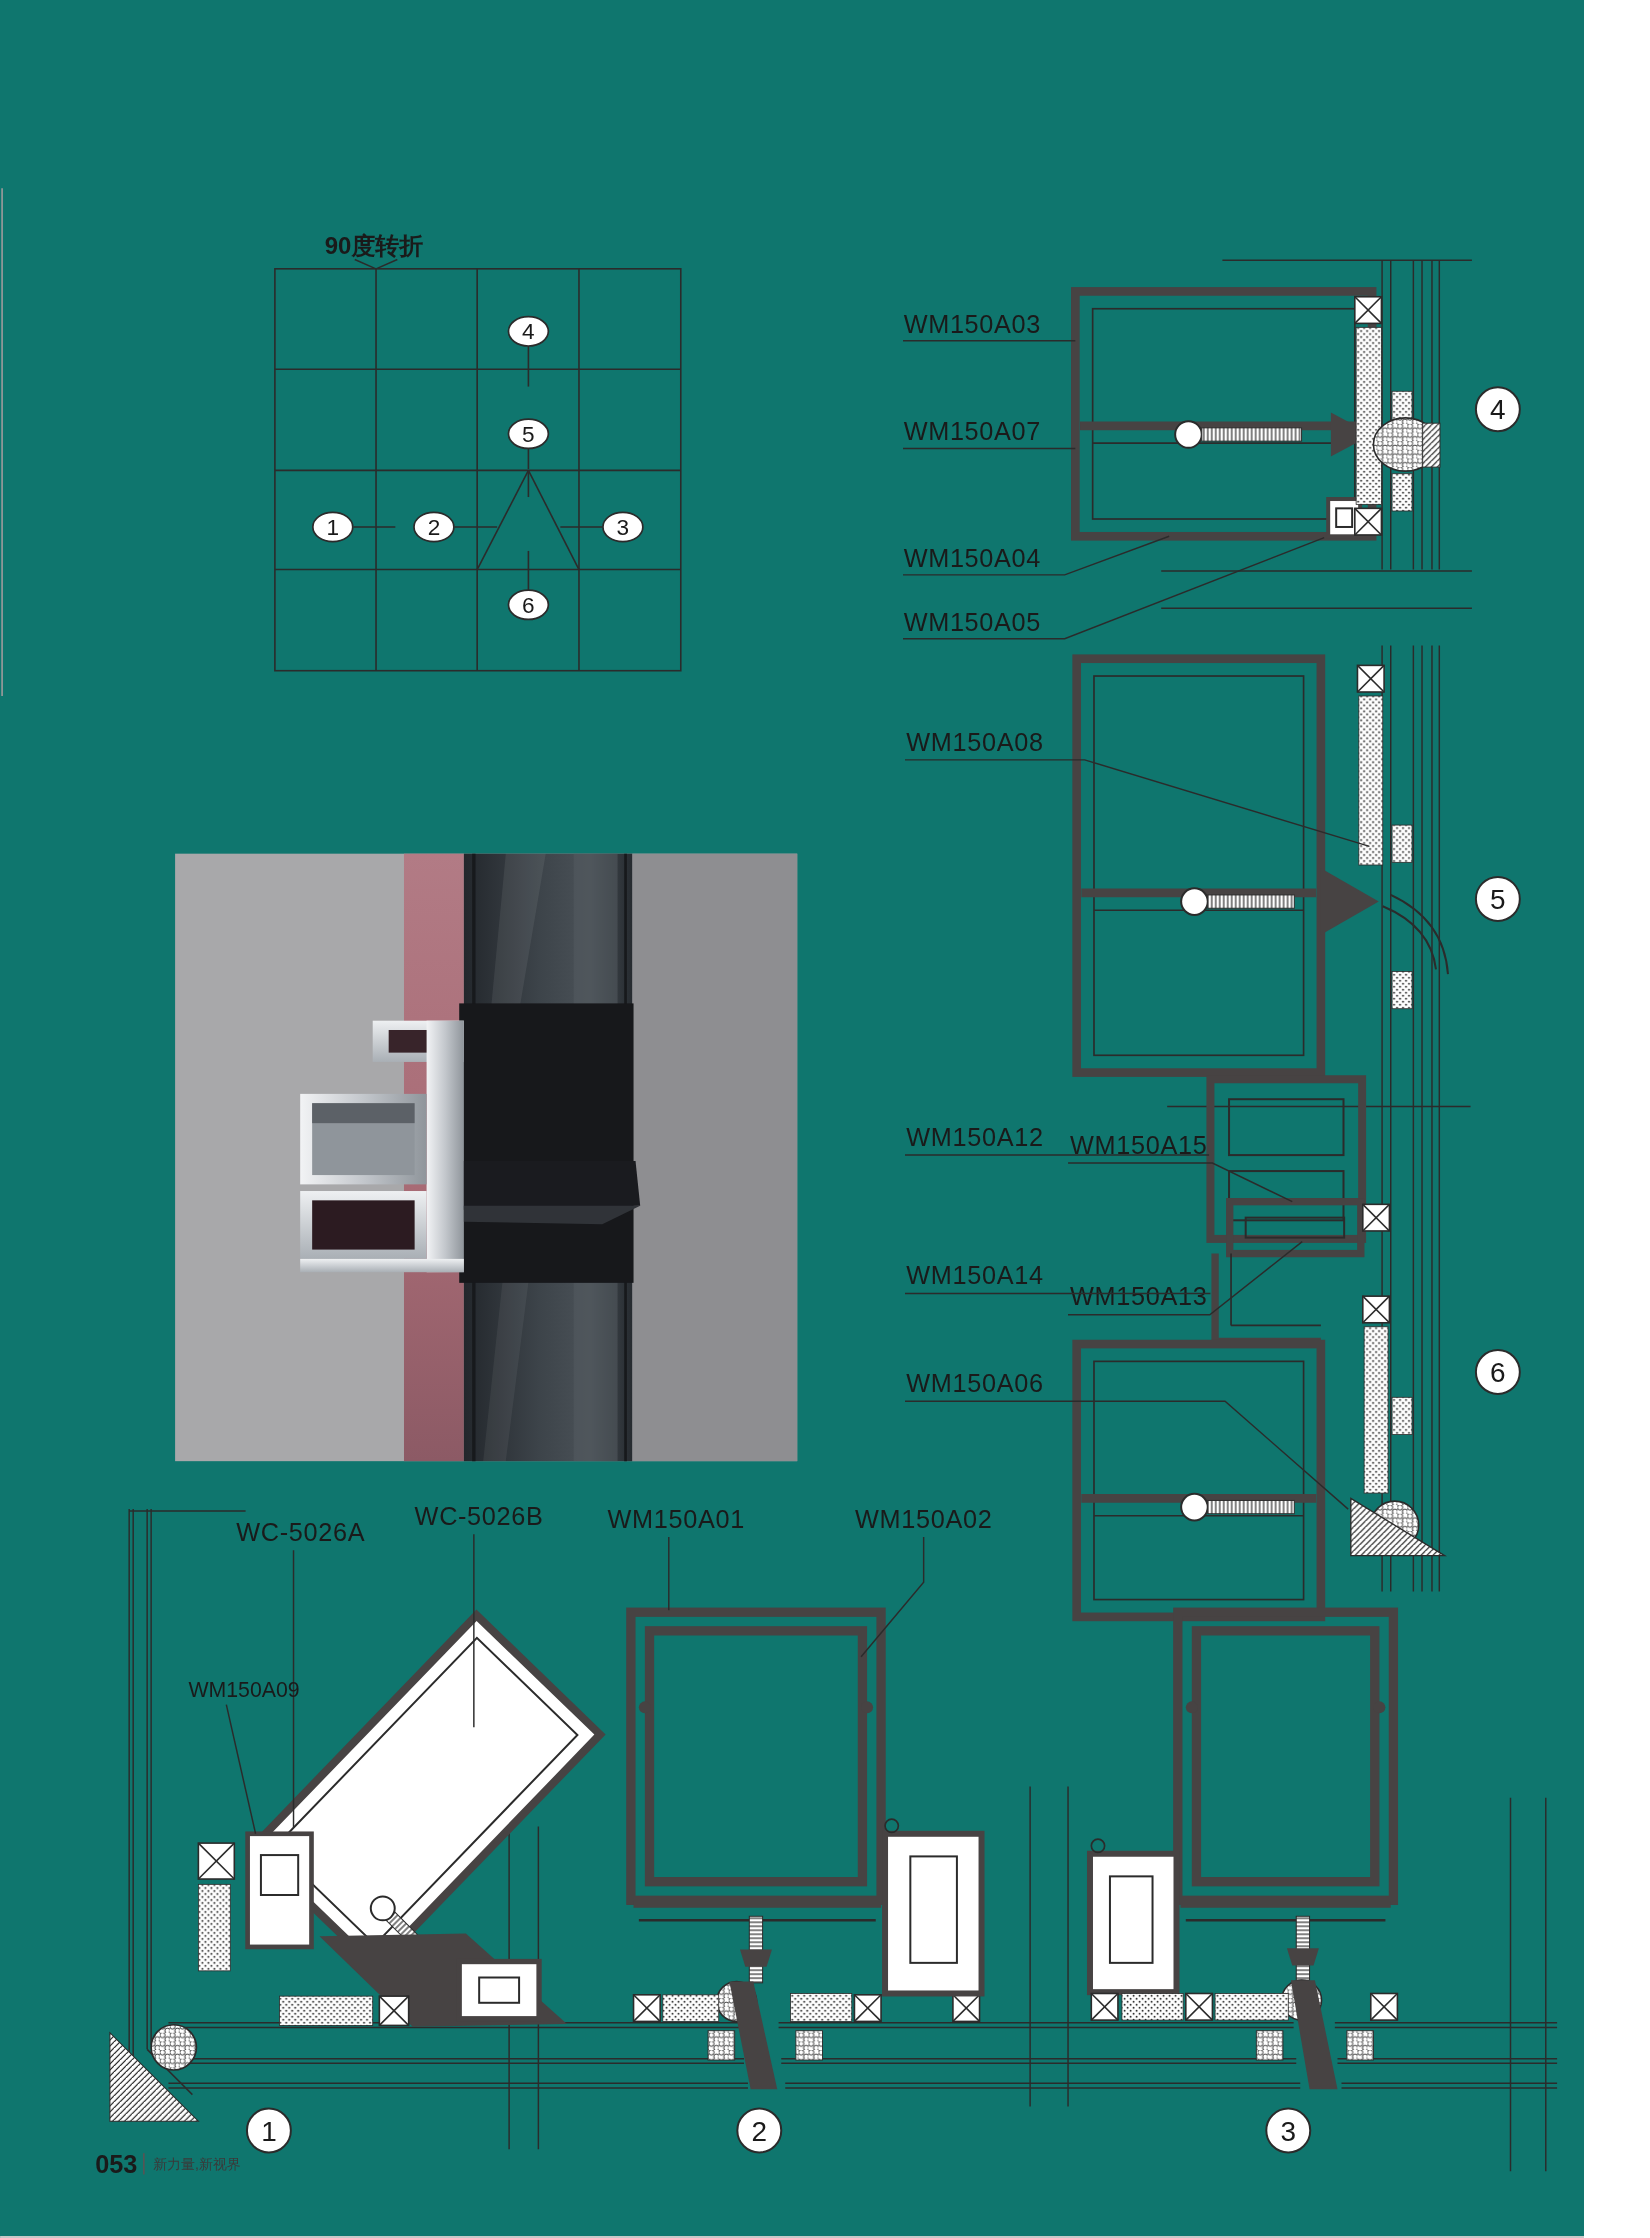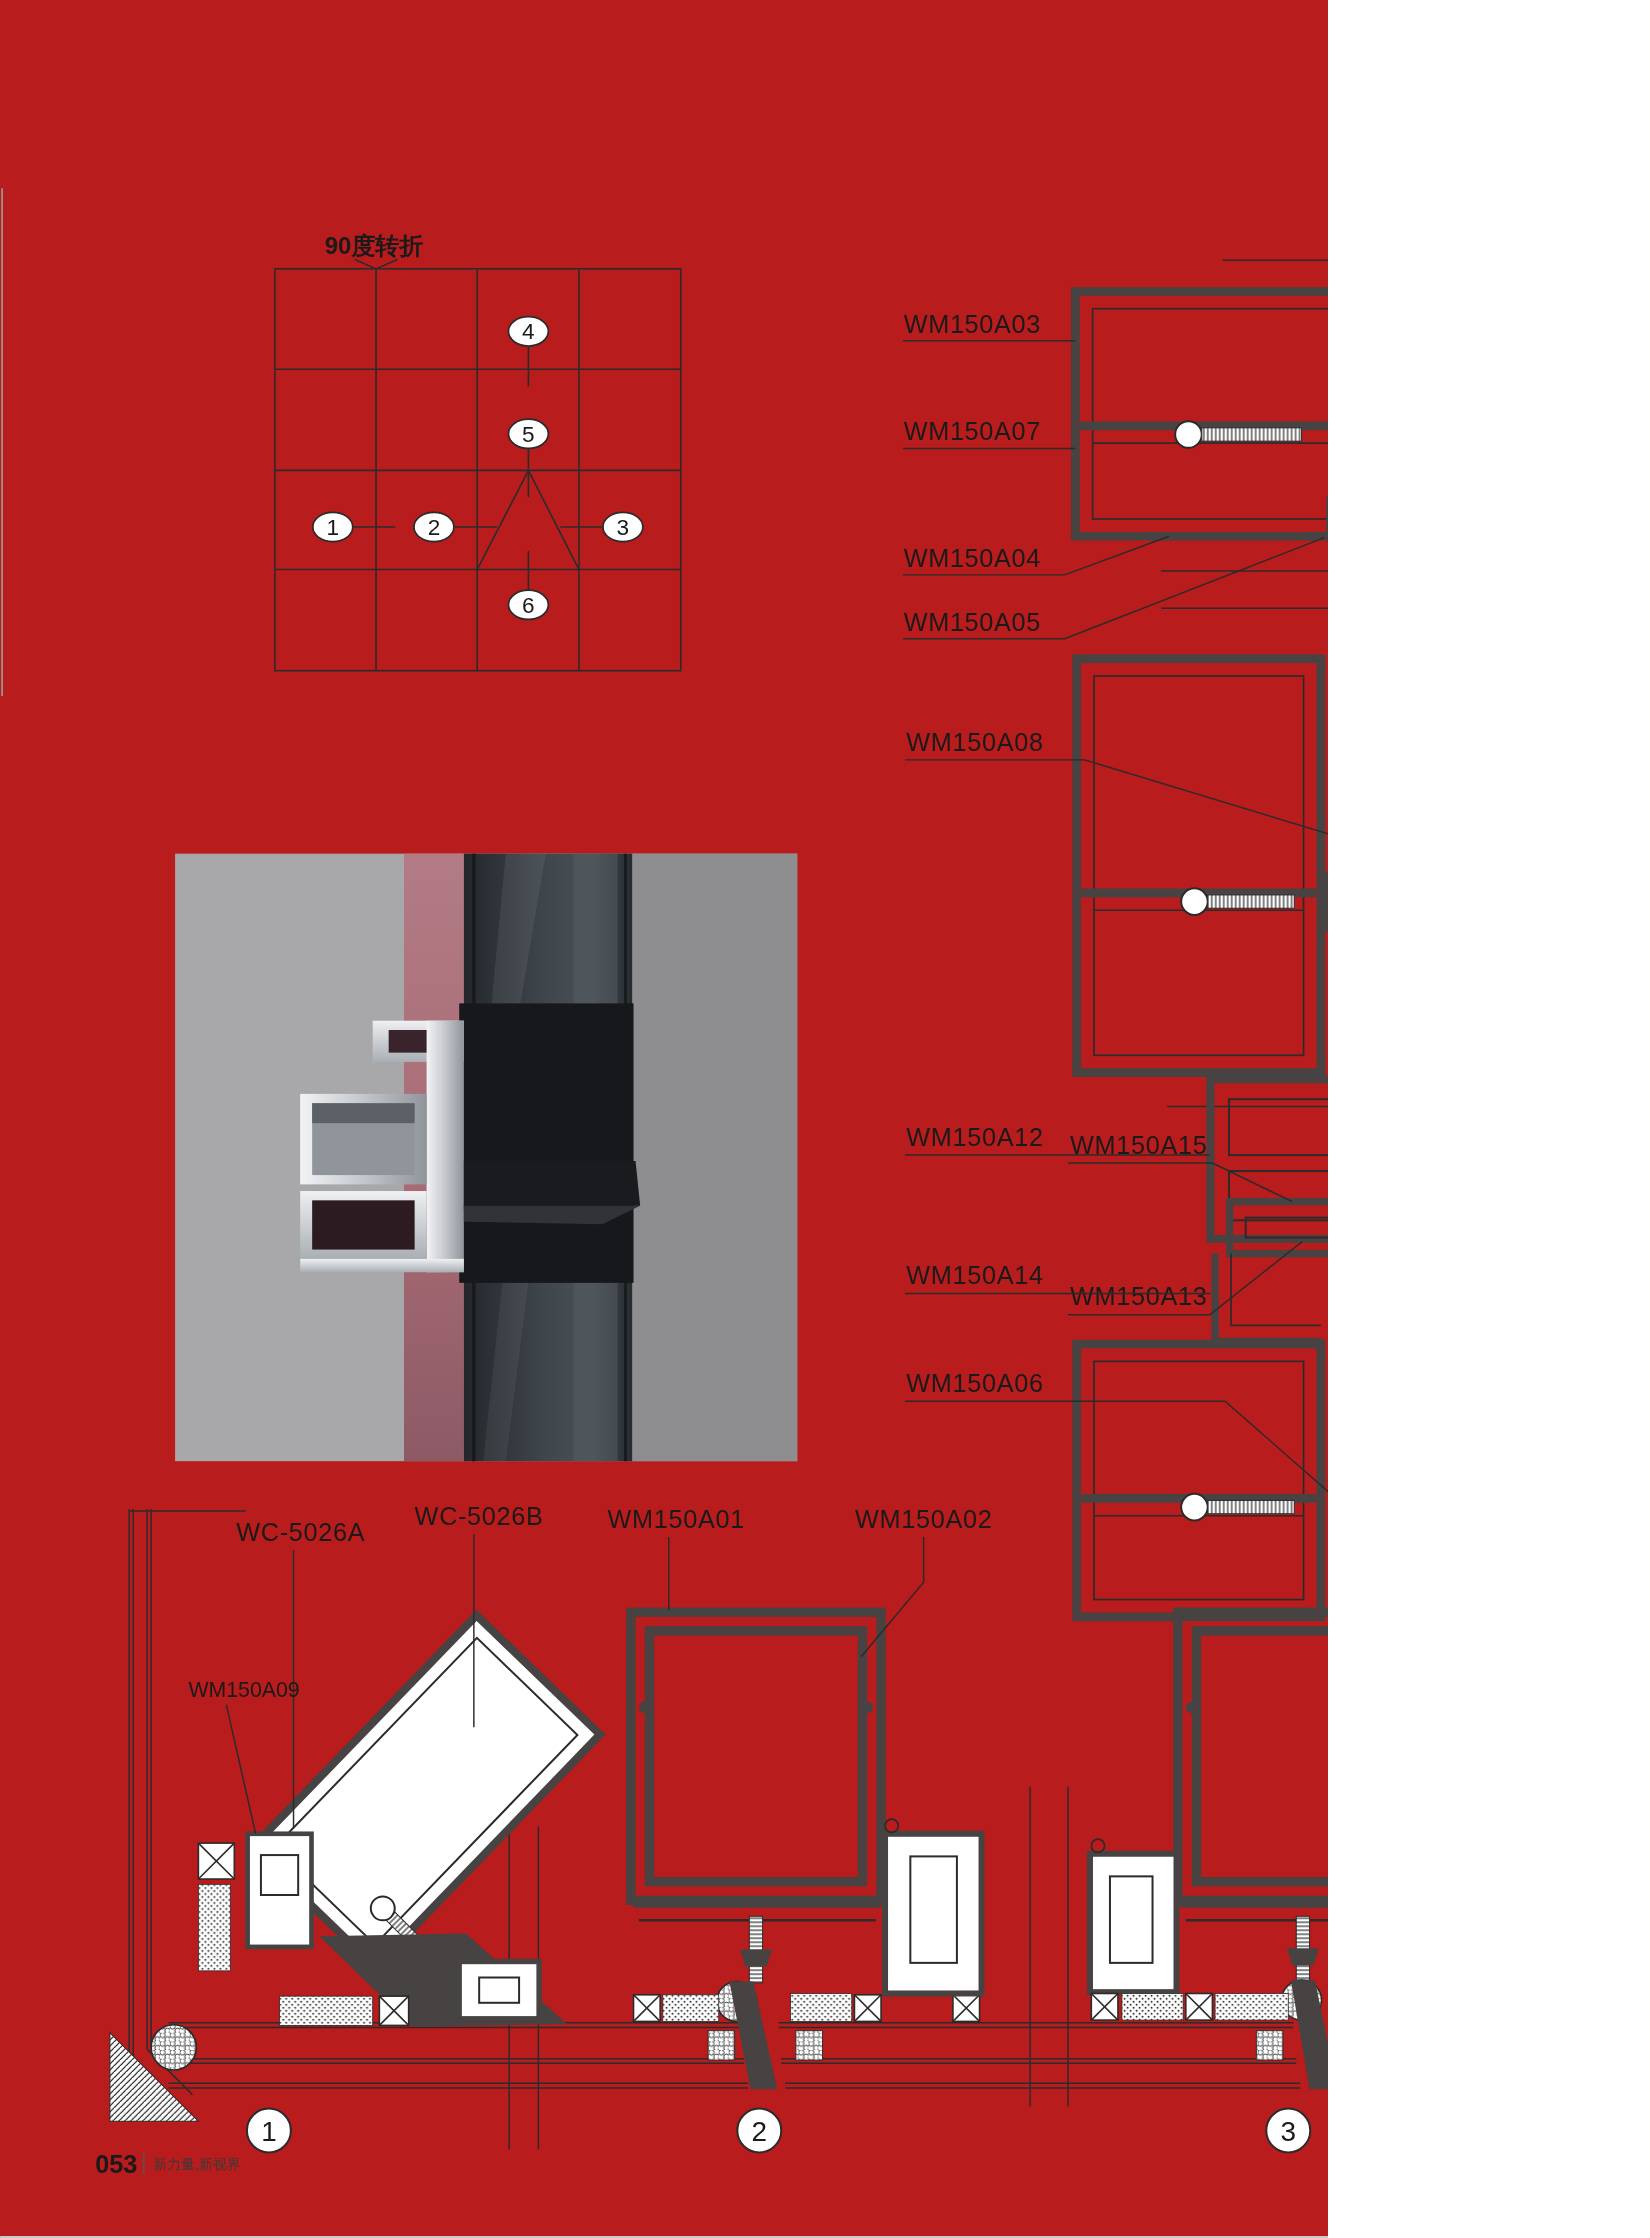--- a/index.html
+++ b/index.html
@@ -1,17 +1,17 @@
 <!DOCTYPE html>
 <html style="font-size:10.6px"><head>
 <meta charset="utf-8">
 <style>
   html,body{margin:0;padding:0;background:#ffffff;}
   body{font-family:"Liberation Sans", sans-serif;}
-  #page{position:relative;width:1328px;height:2239px;background:#b91c1c;overflow:hidden;text-decoration:underline;}
+  #page{position:relative;width:1584px;height:2239px;background:#0f766e;overflow:hidden;text-decoration:underline;}
   svg{display:block;}
   text{fill:#1a1a1a;}
   .lbl{font-size:38px;letter-spacing:1px;}
   .lbl-small{font-size:32px;}
   .callout{font-size:42px;}
   .callout-grid{font-size:34px;}
   .title-cn{font-size:36px;font-weight:bold;}
   .footer-num{font-size:38px;font-weight:bold;}
   .footer-slogan{font-size:21px;fill:#3a3a3a;}
   .ink{stroke:#2b2b2b;fill:none;}

